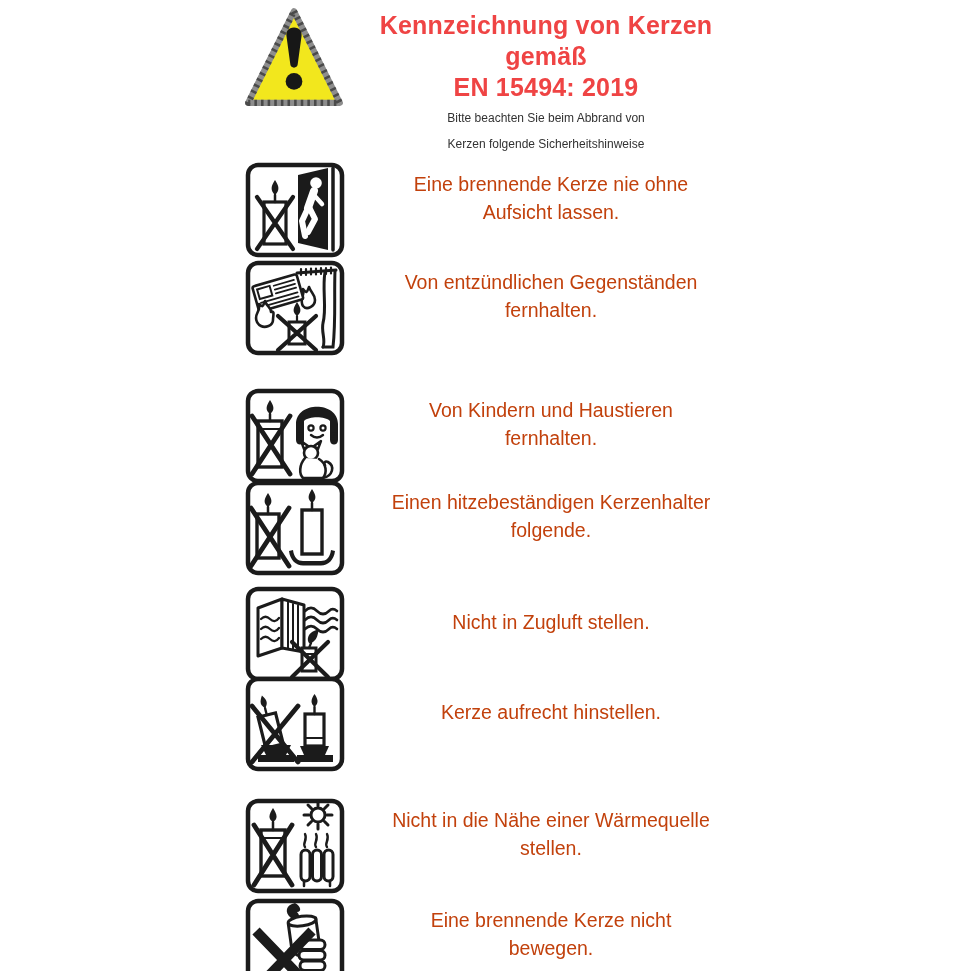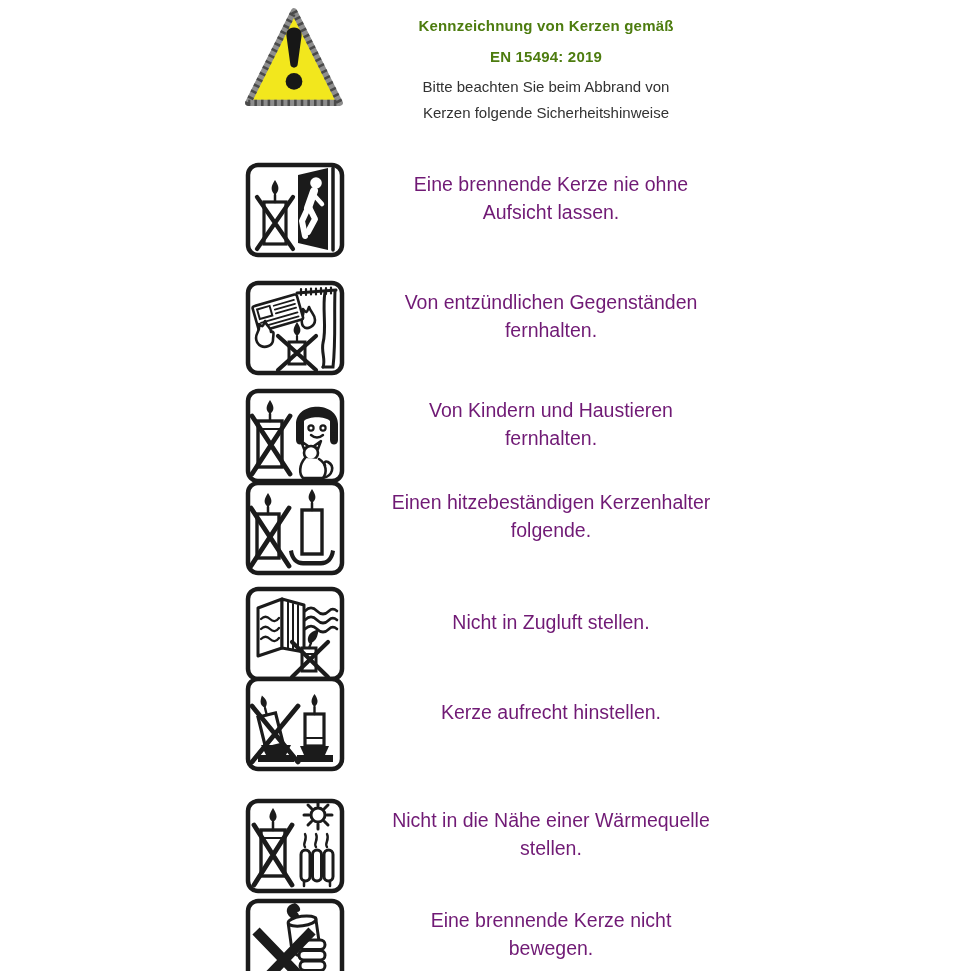--- a/index.html
+++ b/index.html
@@ -12,36 +12,36 @@
     color:#222222;
   }
   .ws { white-space:pre-line; }
 
   
   .header { position:absolute; top:4px; left:243px; display:flex; }
   .tri-wrap { width:102px; height:108px; flex:0 0 auto; }
   .tri-wrap svg { width:100%; height:100%; display:block; }
   .titles { width:398px; margin-left:2px; text-align:center; padding-top:6px; }
   .title {
-    font-size:15px; line-height:31px; font-weight:bold; color:#4d7c0f;
+    font-size:25px; line-height:31px; font-weight:bold; color:#ef4444;
     letter-spacing:0.2px;
   }
   .subtitle {
-    font-size:15px; line-height:26px; color:#323232; margin-top:2px;
+    font-size:12px; line-height:26px; color:#323232; margin-top:2px;
   }
 
   
   .row { position:absolute; left:245px; display:flex; align-items:flex-start; }
   .pict { width:100px; height:96px; flex:0 0 auto; }
   .pict svg { width:100%; height:100%; display:block; }
   .row-text {
     width:400px; min-height:96px; margin-left:6px;
     display:flex; align-items:center; justify-content:center;
     text-align:center;
-    font-size:19.5px; line-height:28px; color:#701a75;
+    font-size:19.5px; line-height:28px; color:#c2410c;
     transform:translateY(-12px);
   }
 
   
 </style>
 </head>
 <body>
 
 <div class="page">
 
@@ -76,21 +76,21 @@
         <path d="M69,29 L63,46" stroke="#fff" stroke-width="8" fill="none"></path>
         <path d="M68,32 L77,42" stroke="#fff" stroke-width="4.5" fill="none"></path>
         <path d="M63,46 L57,59 L60,74" stroke="#fff" stroke-width="6" stroke-linejoin="round" fill="none"></path>
         <path d="M64,45 L70,57 L63,70" stroke="#fff" stroke-width="6" stroke-linejoin="round" fill="none"></path>
       </svg>
     </div>
     <div class="row-text ws">Eine brennende Kerze nie ohne
 Aufsicht lassen.</div>
   </div>
 
-  <div class="row" style="top:280px">
+  <div class="row" style="top:260px">
     <div class="pict">
       <svg viewBox="0 0 100 96" stroke-linecap="round">
         <rect x="3" y="3" width="94" height="90" rx="10" fill="#fff" stroke="#1b1b1b" stroke-width="4.5"></rect>
         <path d="M52,13 L91,10" stroke="#1b1b1b" stroke-width="3" fill="none"></path>
         <path d="M56,9 v6 M61,9 v6 M66,8.5 v6 M71,8.5 v6 M76,8 v6 M81,8 v6 M86,7.5 v6" stroke="#1b1b1b" stroke-width="2.2" fill="none"></path>
         <path d="M80,12 C77,30 82,48 78,63 C76,72 81,80 78,87" stroke="#1b1b1b" stroke-width="3" fill="none"></path>
         <path d="M90,11 C89,36 91,60 88,87 L78,87" stroke="#1b1b1b" stroke-width="3" fill="none"></path>
         <path d="M58,46 C54,40 60,36 58,29 C62,34 62,32 64,27 C66,33 70,34 70,40 C70,46 62,51 58,46 Z" fill="#fff" stroke="#1b1b1b" stroke-width="2.6" stroke-linejoin="round"></path>
         <g transform="rotate(-16 32 30)">
           <rect x="9" y="20" width="46" height="26" rx="2" fill="#fff" stroke="#1b1b1b" stroke-width="2.6"></rect>

